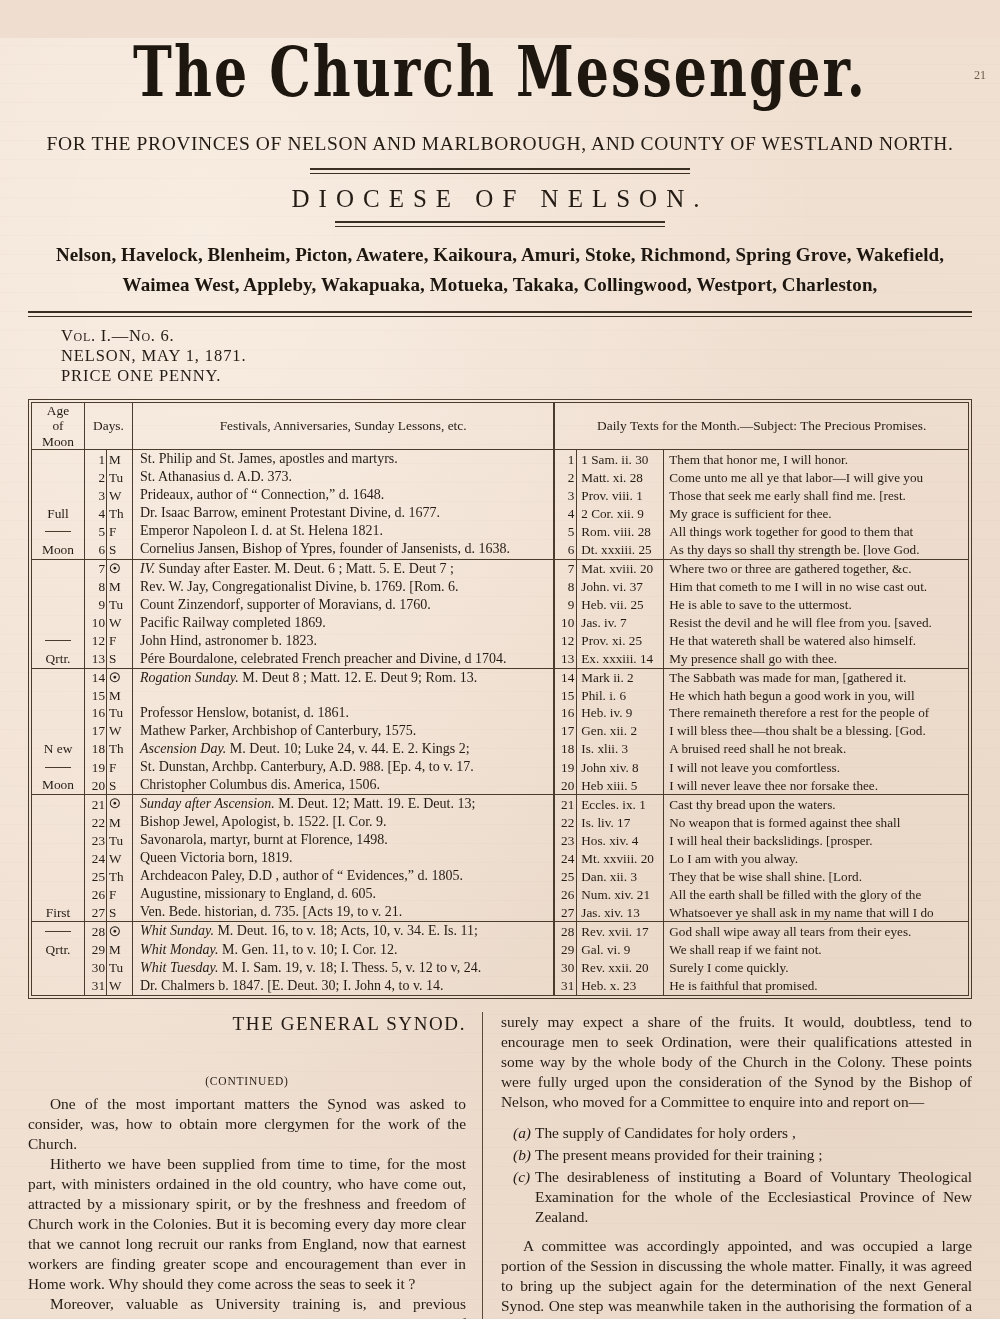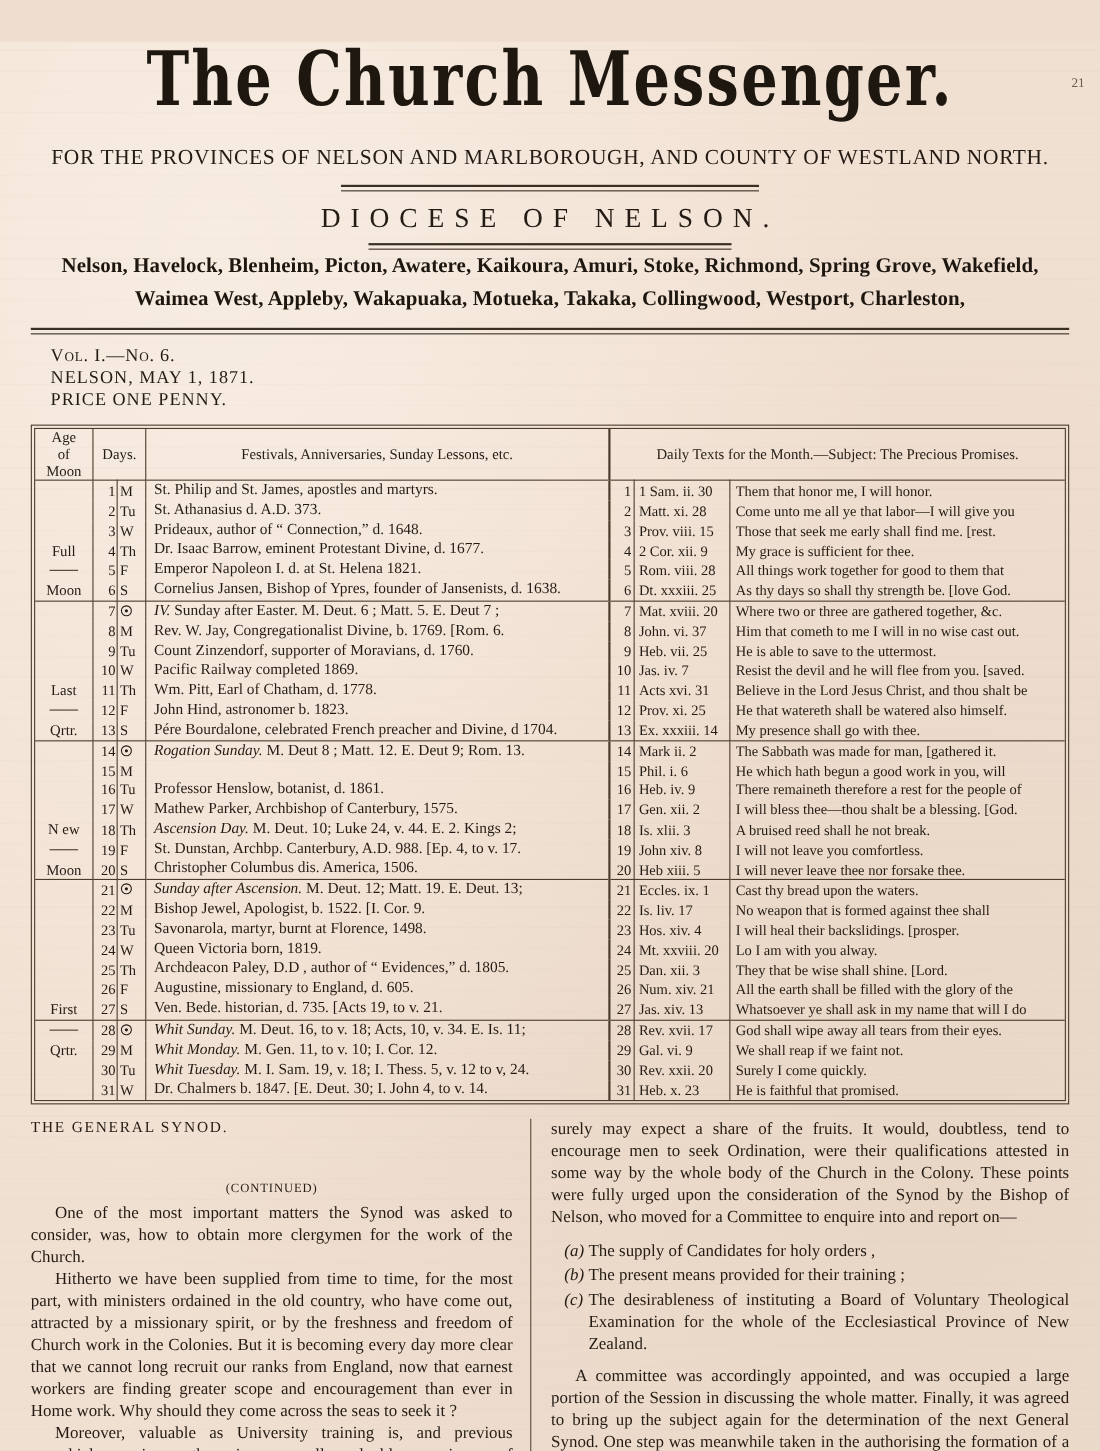--- a/index.html
+++ b/index.html
@@ -70,41 +70,42 @@
     margin: 8px auto 0 auto;
     border-top: 2.2px solid #3a2f23;
     border-bottom: 1.1px solid #3a2f23;
     height: 3px;
   }
   .places {
     text-align: center;
     font-weight: 700;
     font-size: 19px;
     line-height: 1.55;
+    margin-top: 13px;
     letter-spacing: 0.1px;
     color: #1d1710;
   }
   .places div { white-space: nowrap; }
   .rule-full {
     margin: 12px 0 0 0;
     border-top: 2.4px solid #3a2f23;
     border-bottom: 1.1px solid #3a2f23;
     height: 3px;
   }
   .issue-bar {
     display: flex;
     justify-content: space-between;
     align-items: baseline;
     font-size: 16.5px;
     letter-spacing: 0.7px;
     padding: 9px 12px 9px 18px;
     flex-direction: column;
   }
   .issue-bar .vol { font-variant: small-caps; }
-  .issue-bar .city { font-variant: small-caps; letter-spacing: 0.9px; }
+  .issue-bar .city { font-variant: small-caps; letter-spacing: 0.9px; margin-left: 15px; }
   .issue-bar .price { font-variant: small-caps; letter-spacing: 0.9px; }
 
   
   .cal-wrap {
     border: 1.6px solid #4a3c2d;
     padding: 2px;
     margin-top: 4px;
   }
   .cal-inner { border: 1px solid #4a3c2d; padding: 0; }
   table.cal {
@@ -202,23 +203,23 @@
     padding-right: 16px;
     border-right: 1.2px solid #5a4b39;
     box-sizing: border-box;
   }
   .col-right {
     width: 489px;
     padding-left: 18px;
     box-sizing: border-box;
   }
   .art-title {
-    text-align: left;
+    text-align: right;
     letter-spacing: 1.6px;
-    font-size: 14px;
+    font-size: 19px;
     margin-bottom: 2px;
   }
   .art-cont {
     text-align: center;
     font-size: 13.5px;
     letter-spacing: 0.5px;
     margin-bottom: 4px;
     margin-top: 36px;
   }
   .art-cont .small { font-size: 11.5px; letter-spacing: 0.8px; }
@@ -321,21 +322,21 @@
               <td class="col-num2">2</td>
               <td class="col-ref">Matt. xi. 28</td>
               <td class="col-text">Come unto me all ye that labor—I will give you</td>
             </tr>
             <tr>
               <td class="col-moon"></td>
               <td class="col-dn">3</td>
               <td class="col-dow">W</td>
               <td class="col-fest">Prideaux, author of “ Connection,” d. 1648.</td>
               <td class="col-num2">3</td>
-              <td class="col-ref">Prov. viii. 15</td>
+              <td class="col-ref">Prov. viii. 1</td>
               <td class="col-text">Those that seek me early shall find me.    [rest.</td>
             </tr>
             <tr>
               <td class="col-moon">Full</td>
               <td class="col-dn">4</td>
               <td class="col-dow">Th</td>
               <td class="col-fest">Dr. Isaac Barrow, eminent Protestant Divine, d. 1677.</td>
               <td class="col-num2">4</td>
               <td class="col-ref">2 Cor. xii. 9</td>
               <td class="col-text">My grace is sufficient for thee.</td>
@@ -388,29 +389,20 @@
               <td class="col-text">He is able to save to the uttermost.</td>
             </tr>
             <tr>
               <td class="col-moon"></td>
               <td class="col-dn">10</td>
               <td class="col-dow">W</td>
               <td class="col-fest">Pacific Railway completed 1869.</td>
               <td class="col-num2">10</td>
               <td class="col-ref">Jas. iv. 7</td>
               <td class="col-text">Resist the devil and he will flee from you.  [saved.</td>
-            </tr>
-            <tr>
-              <td class="col-moon">Last</td>
-              <td class="col-dn">11</td>
-              <td class="col-dow">Th</td>
-              <td class="col-fest">Wm. Pitt, Earl of Chatham, d. 1778.</td>
-              <td class="col-num2">11</td>
-              <td class="col-ref">Acts xvi. 31</td>
-              <td class="col-text">Believe in the Lord Jesus Christ, and thou shalt be</td>
             </tr>
             <tr>
               <td class="col-moon">
                 <span class="moon-dash"></span>
               </td>
               <td class="col-dn">12</td>
               <td class="col-dow">F</td>
               <td class="col-fest">John Hind, astronomer b. 1823.</td>
               <td class="col-num2">12</td>
               <td class="col-ref">Prov. xi. 25</td>

